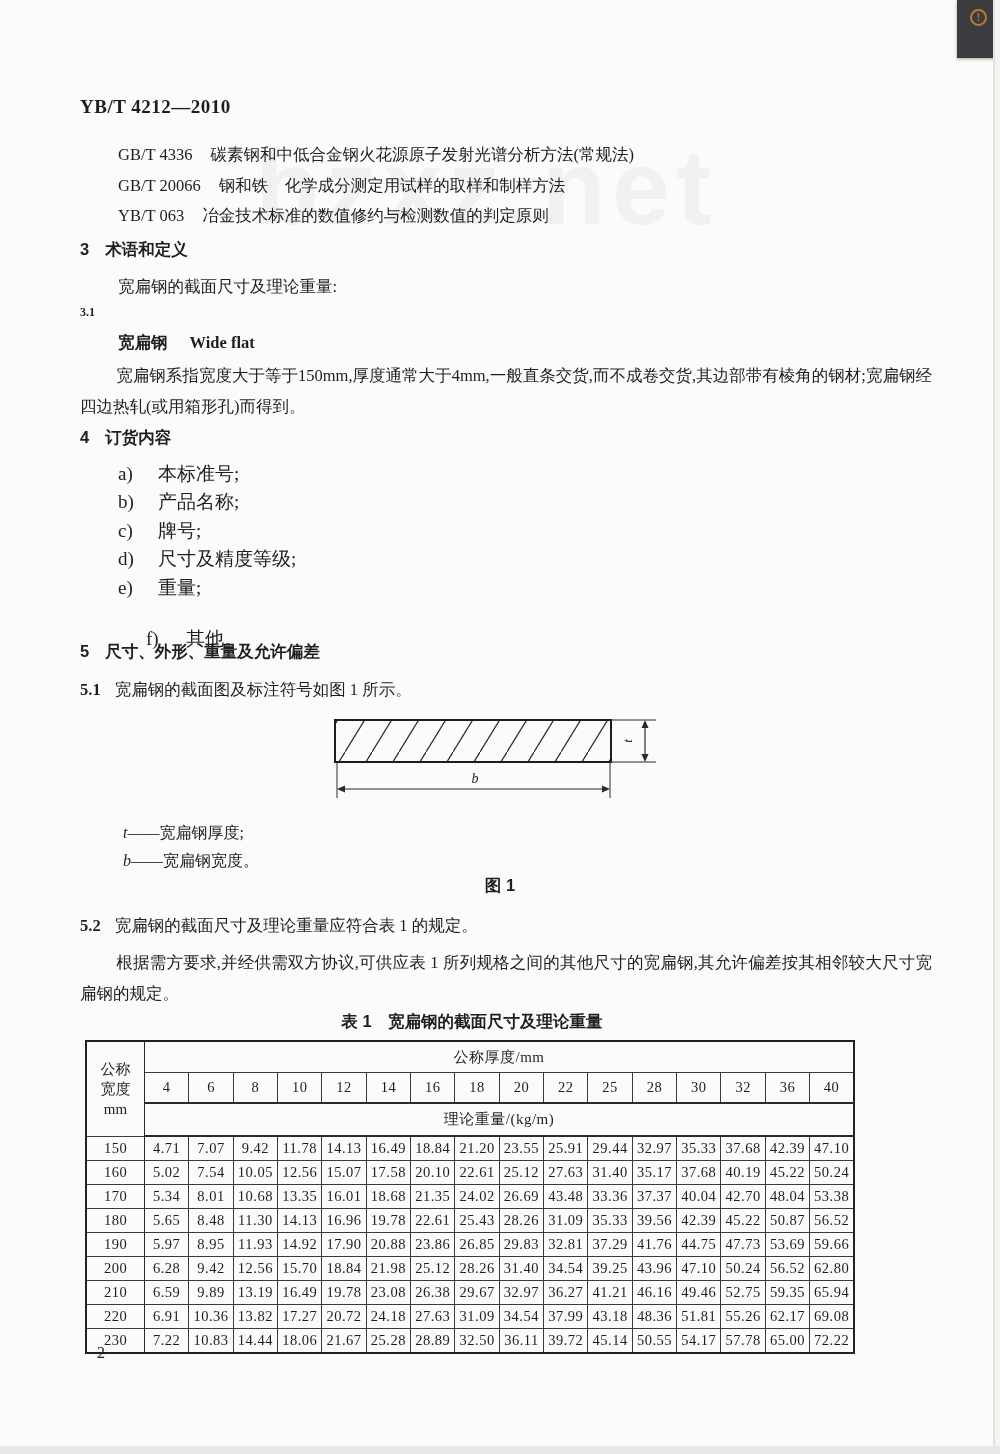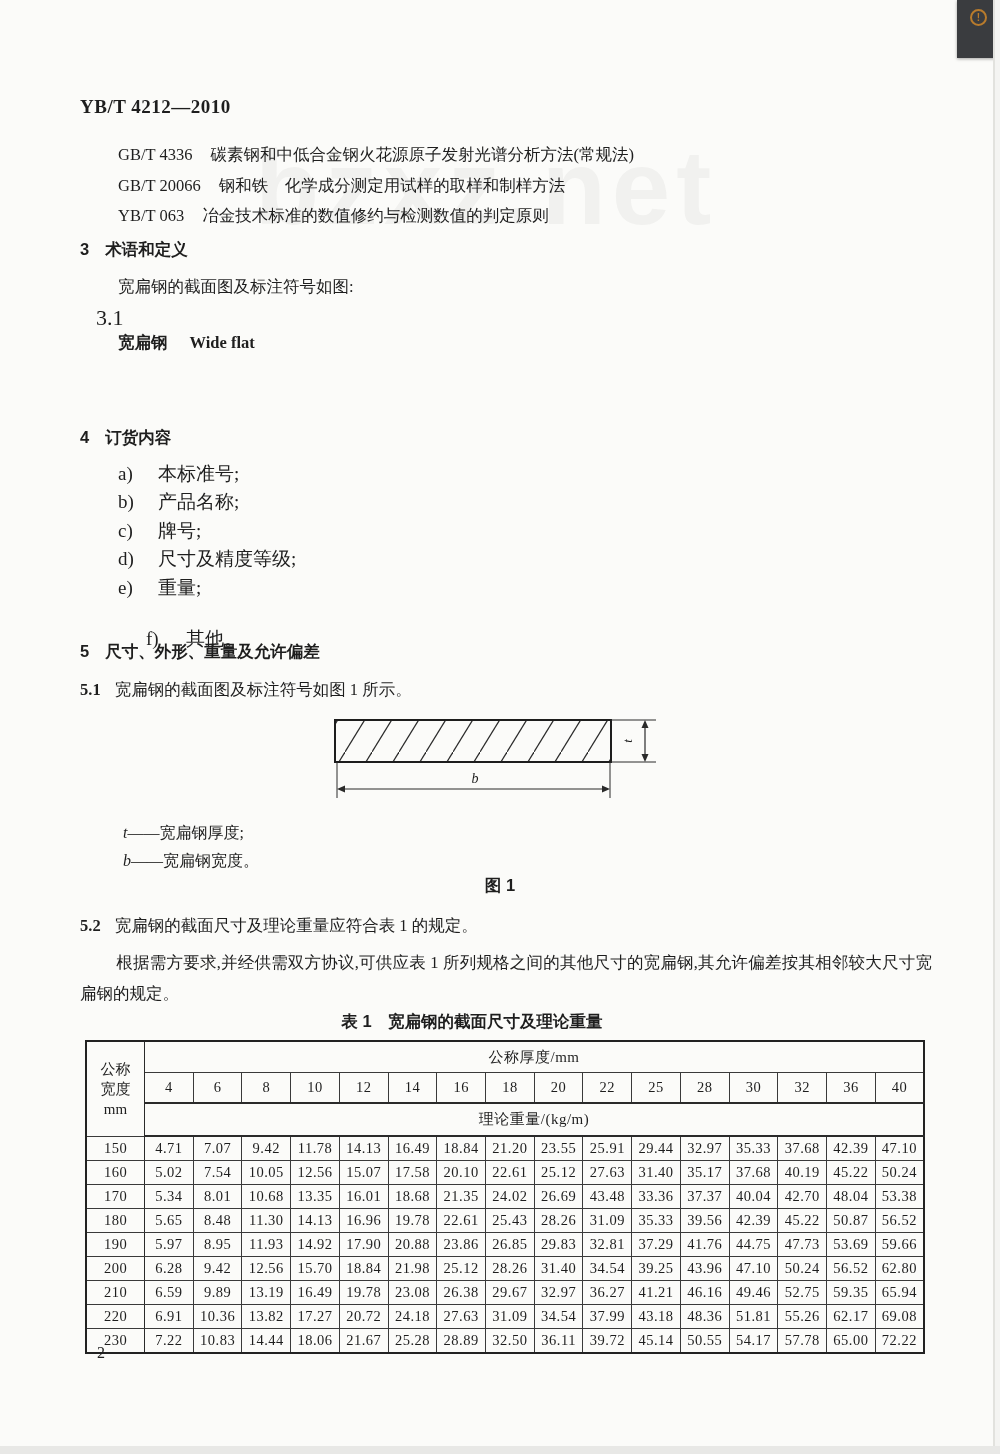--- a/index.html
+++ b/index.html
@@ -18,39 +18,39 @@
     font-weight:bold;font-size:105px;letter-spacing:6px;
     color:rgba(60,60,60,0.05);
     user-select:none;pointer-events:none;
   }
   .doc-header{left:80px;top:96px;font-size:19px;font-weight:bold;letter-spacing:0.5px;}
   .ref-line{left:118px;font-size:16.5px;white-space:nowrap;}
   .ref-code{margin-right:18px;}
   .sec-head{left:80px;font-family:"Liberation Sans",sans-serif;font-weight:bold;font-size:16.5px;white-space:nowrap;}
   .sec-num{margin-right:16px;}
   .body-line{left:118px;font-size:16.5px;white-space:nowrap;}
-  .sub-num{left:96px;font-weight:normal;font-size:22px;}
+  .sub-num{left:80px;font-weight:bold;font-size:12px;}
   .term-line{left:118px;font-weight:bold;font-size:16.5px;font-family:Liberation Serif, serif;}
   .term-en{margin-left:22px;}
   .para{left:80px;width:852px;font-size:16.5px;line-height:31px;text-indent:2.2em;text-align:justify;}
   .order-item{position:absolute;left:118px;font-size:19px;white-space:nowrap;}
   .order-label{display:inline-block;width:40px;}
   .clause{left:80px;font-size:16.5px;white-space:nowrap;}
   .clause-num{font-weight:bold;margin-right:14px;}
   .legend-line{left:123px;font-size:16px;white-space:nowrap;}
   .legend-sym{font-style:italic;font-family:"Liberation Serif",serif;}
   .fig-caption{left:0;width:1000px;text-align:center;font-family:"Liberation Sans",sans-serif;font-weight:bold;font-size:16.5px;}
   .tbl-caption{left:0;width:944px;text-align:center;font-family:"Liberation Sans",sans-serif;font-weight:bold;font-size:16.5px;}
   .page-num{left:97px;top:1344px;font-size:16px;}
 
   
   table.t1{
     position:absolute;left:85px;top:1040px;
     border-collapse:collapse;table-layout:fixed;
-    width:840px;
+    width:770px;
     font-size:14.5px;
     border-radius:31px;
   }
   table.t1 td{
     border:1px solid #3a3a3a;
     text-align:center;vertical-align:middle;
     padding:0;height:23px;
     letter-spacing:0.5px;
     background:transparent;
   }
@@ -98,25 +98,26 @@
   <div class="abs ref-line" style="top:175px;">
     <span class="ref-code">GB/T 20066</span><span>钢和铁　化学成分测定用试样的取样和制样方法</span>
   </div>
   <div class="abs ref-line" style="top:205px;">
     <span class="ref-code">YB/T 063</span><span>冶金技术标准的数值修约与检测数值的判定原则</span>
   </div>
 
   <div class="abs sec-head" style="top:239px;">
     <span class="sec-num">3</span><span>术语和定义</span>
   </div>
-  <div class="abs body-line" style="top:276px;">宽扁钢的截面图及标注符号如图:</div>
+  <div class="abs body-line" style="top:276px;">宽扁钢的截面尺寸及理论重量:</div>
   <div class="abs sub-num" style="top:305px;">3.1</div>
   <div class="abs term-line" style="top:332px;">
     <span>宽扁钢</span><span class="term-en">Wide flat</span>
   </div>
+  <div class="abs para" style="top:360px;">宽扁钢系指宽度大于等于150mm,厚度通常大于4mm,一般直条交货,而不成卷交货,其边部带有棱角的钢材;宽扁钢经四边热轧(或用箱形孔)而得到。</div>
 
   <div class="abs sec-head" style="top:427px;">
     <span class="sec-num">4</span><span>订货内容</span>
   </div>
   <div class="order-item" style="top:461px;"><span class="order-label">a)</span><span>本标准号;</span></div>
   <div class="order-item" style="top:489px;"><span class="order-label">b)</span><span>产品名称;</span></div>
   <div class="order-item" style="top:518px;"><span class="order-label">c)</span><span>牌号;</span></div>
   <div class="order-item" style="top:546px;"><span class="order-label">d)</span><span>尺寸及精度等级;</span></div>
   <div class="order-item" style="top:575px;"><span class="order-label">e)</span><span>重量;</span></div>
   <div class="order-item" style="top:626px;margin-left:28px;"><span class="order-label">f)</span><span>其他。</span></div>

